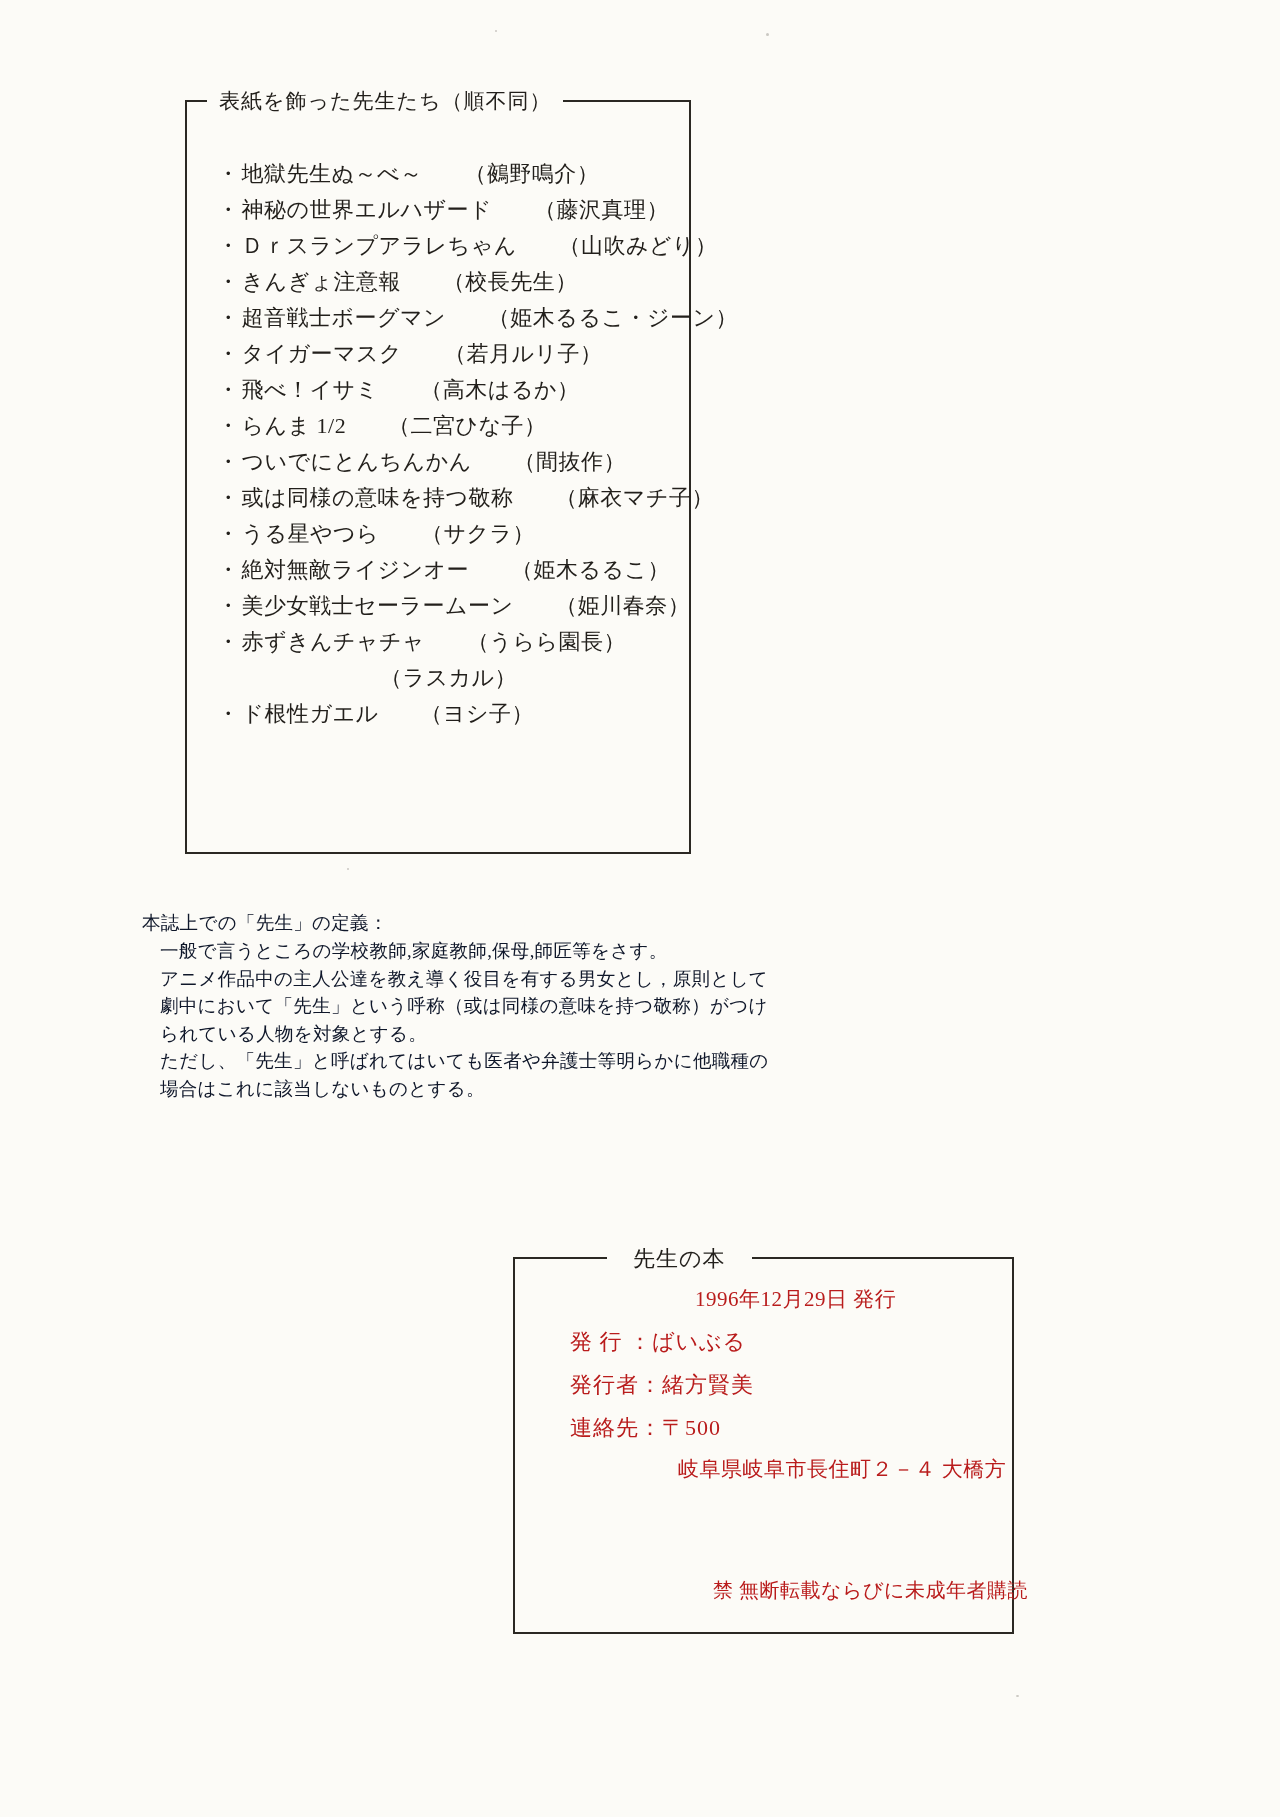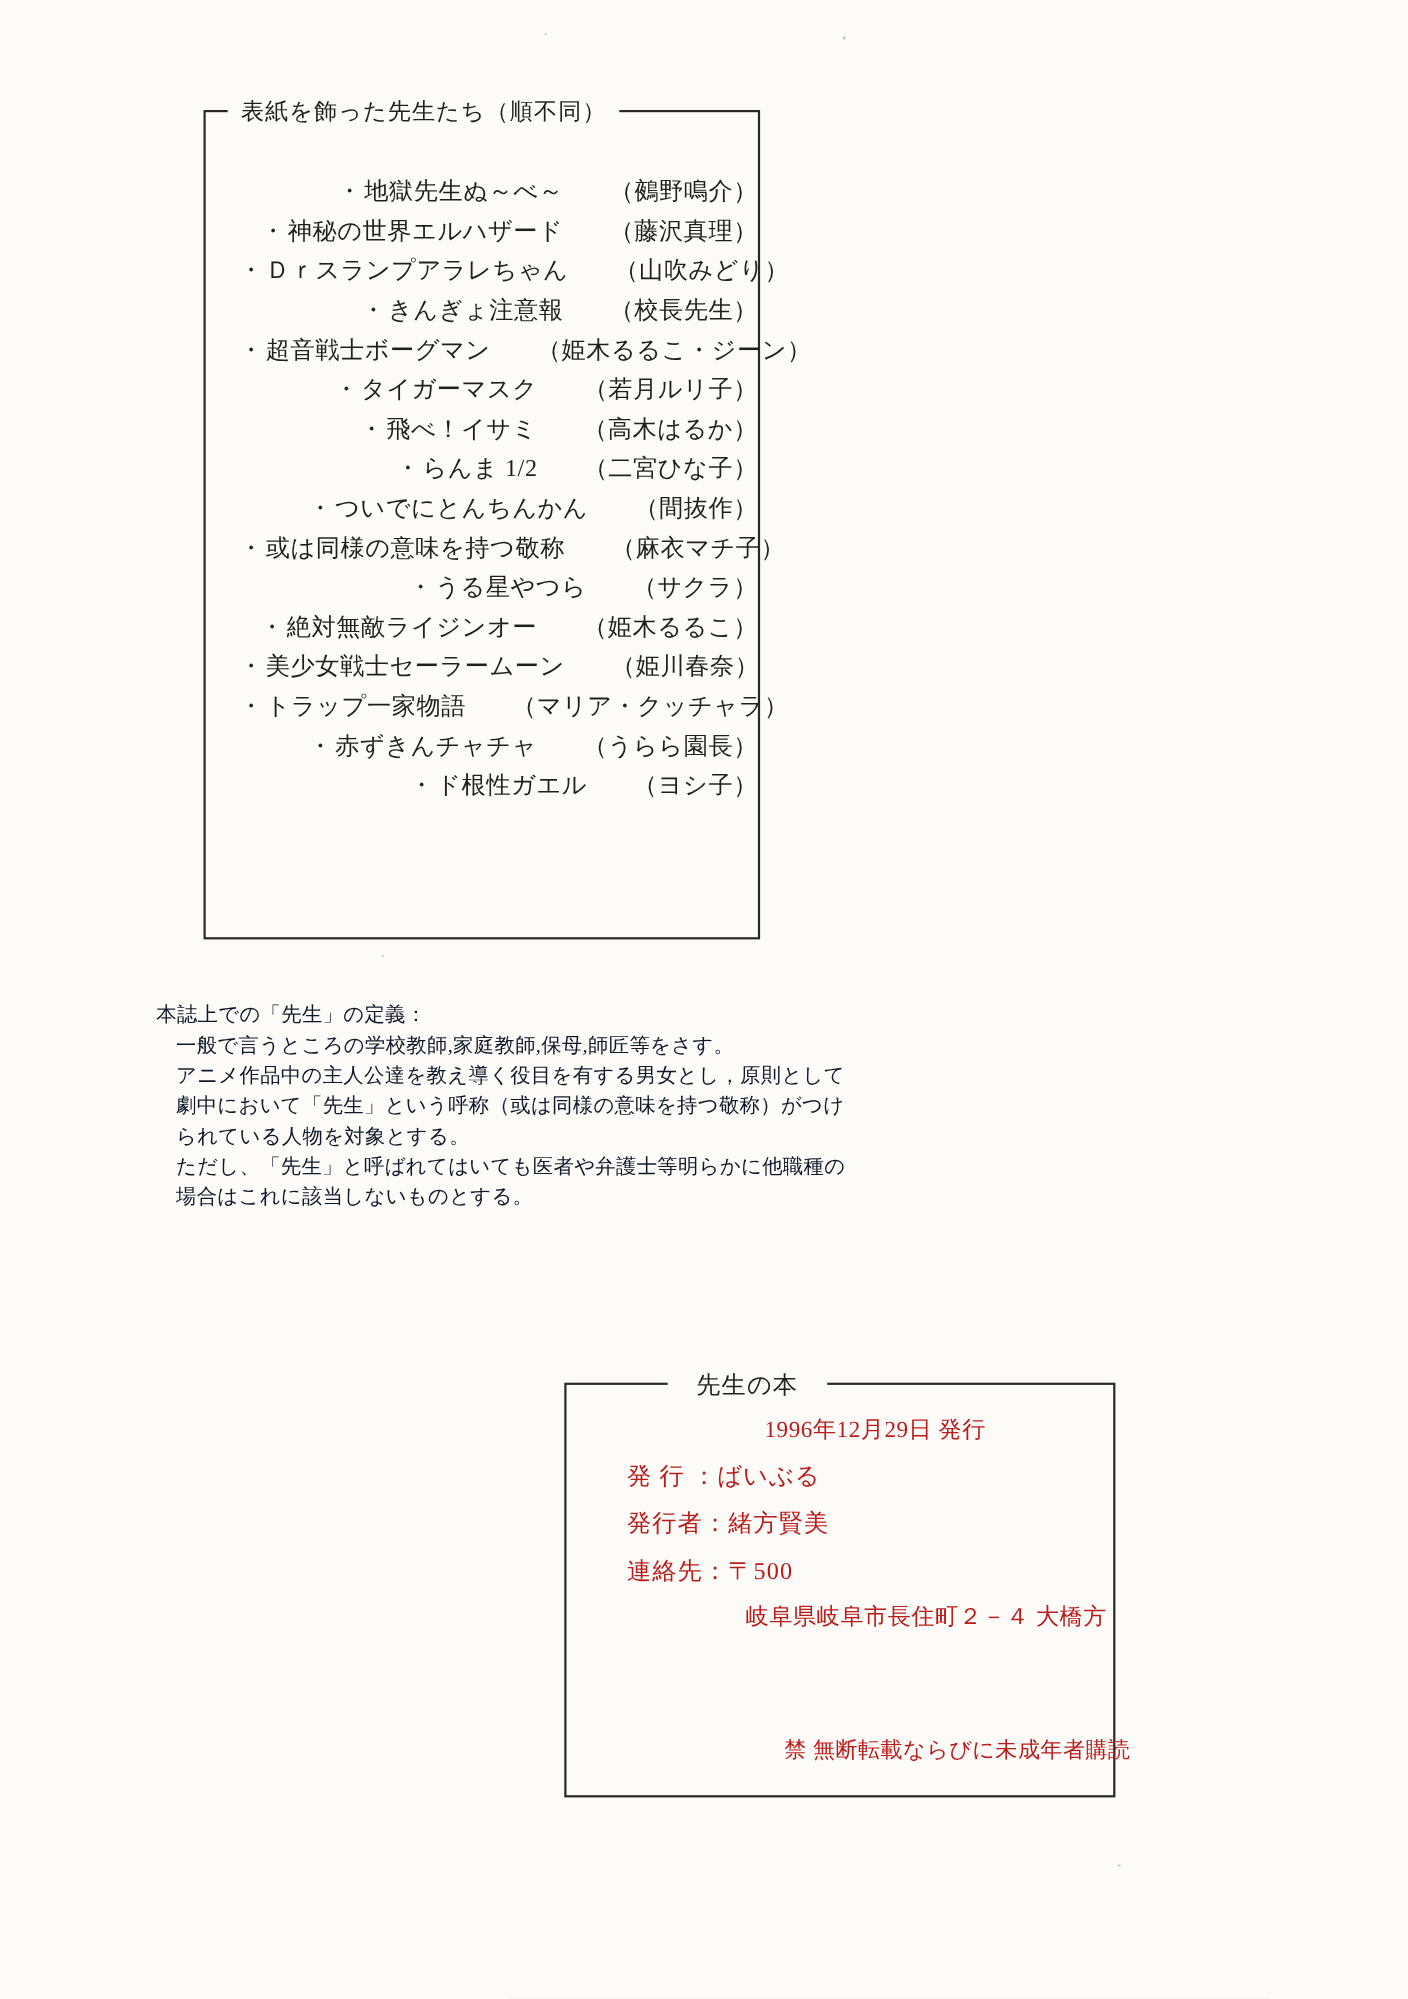--- a/index.html
+++ b/index.html
@@ -10,21 +10,20 @@
     background:#fcfbf7;
     color:#221f1b;
     font-family:"Liberation Serif","DejaVu Serif",serif;
     overflow:hidden;
   }
   
   .cover-box{
     position:absolute;left:185px;top:100px;
     width:502px;height:750px;
     border:2px solid #2b2823;
-    text-align:right;
   }
   .box-legend{
     position:absolute;top:-15px;left:20px;
     background:#fcfbf7;
     padding:0 12px;
     font-size:21px;letter-spacing:1px;
     white-space:nowrap;
   }
   .cover-list{
     list-style:none;margin:0;padding:54px 0 0 30px;
@@ -81,22 +80,22 @@
         <li class="cover-item"><span class="bullet">・</span><span class="work">きんぎょ注意報</span><span class="teacher">（校長先生）</span></li>
         <li class="cover-item"><span class="bullet">・</span><span class="work">超音戦士ボーグマン</span><span class="teacher">（姫木るるこ・ジーン）</span></li>
         <li class="cover-item"><span class="bullet">・</span><span class="work">タイガーマスク</span><span class="teacher">（若月ルリ子）</span></li>
         <li class="cover-item"><span class="bullet">・</span><span class="work">飛べ！イサミ</span><span class="teacher">（高木はるか）</span></li>
         <li class="cover-item"><span class="bullet">・</span><span class="work">らんま 1/2</span><span class="teacher">（二宮ひな子）</span></li>
         <li class="cover-item"><span class="bullet">・</span><span class="work">ついでにとんちんかん</span><span class="teacher">（間抜作）</span></li>
         <li class="cover-item"><span class="bullet">・</span><span class="work">或は同様の意味を持つ敬称</span><span class="teacher">（麻衣マチ子）</span></li>
         <li class="cover-item"><span class="bullet">・</span><span class="work">うる星やつら</span><span class="teacher">（サクラ）</span></li>
         <li class="cover-item"><span class="bullet">・</span><span class="work">絶対無敵ライジンオー</span><span class="teacher">（姫木るるこ）</span></li>
         <li class="cover-item"><span class="bullet">・</span><span class="work">美少女戦士セーラームーン</span><span class="teacher">（姫川春奈）</span></li>
-        <li class="cover-item"><span class="bullet">・</span><span class="work">トラップ一家物語</span><span class="teacher">（マリア・クッチャラ）</span></li>
         <li class="cover-item"><span class="bullet">・</span><span class="work">赤ずきんチャチャ</span><span class="teacher">（うらら園長）</span></li>
+        <li class="cover-item cont"><span class="teacher">（ラスカル）</span></li>
         <li class="cover-item"><span class="bullet">・</span><span class="work">ド根性ガエル</span><span class="teacher">（ヨシ子）</span></li>
       </ul>
   </div>
 
   <div class="definition">
     <div class="def-heading">本誌上での「先生」の定義：</div>
     <div class="def-lines">
         <div class="def-line">一般で言うところの学校教師,家庭教師,保母,師匠等をさす。</div>
         <div class="def-line">アニメ作品中の主人公達を教え導く役目を有する男女とし，原則として</div>
         <div class="def-line">劇中において「先生」という呼称（或は同様の意味を持つ敬称）がつけ</div>

